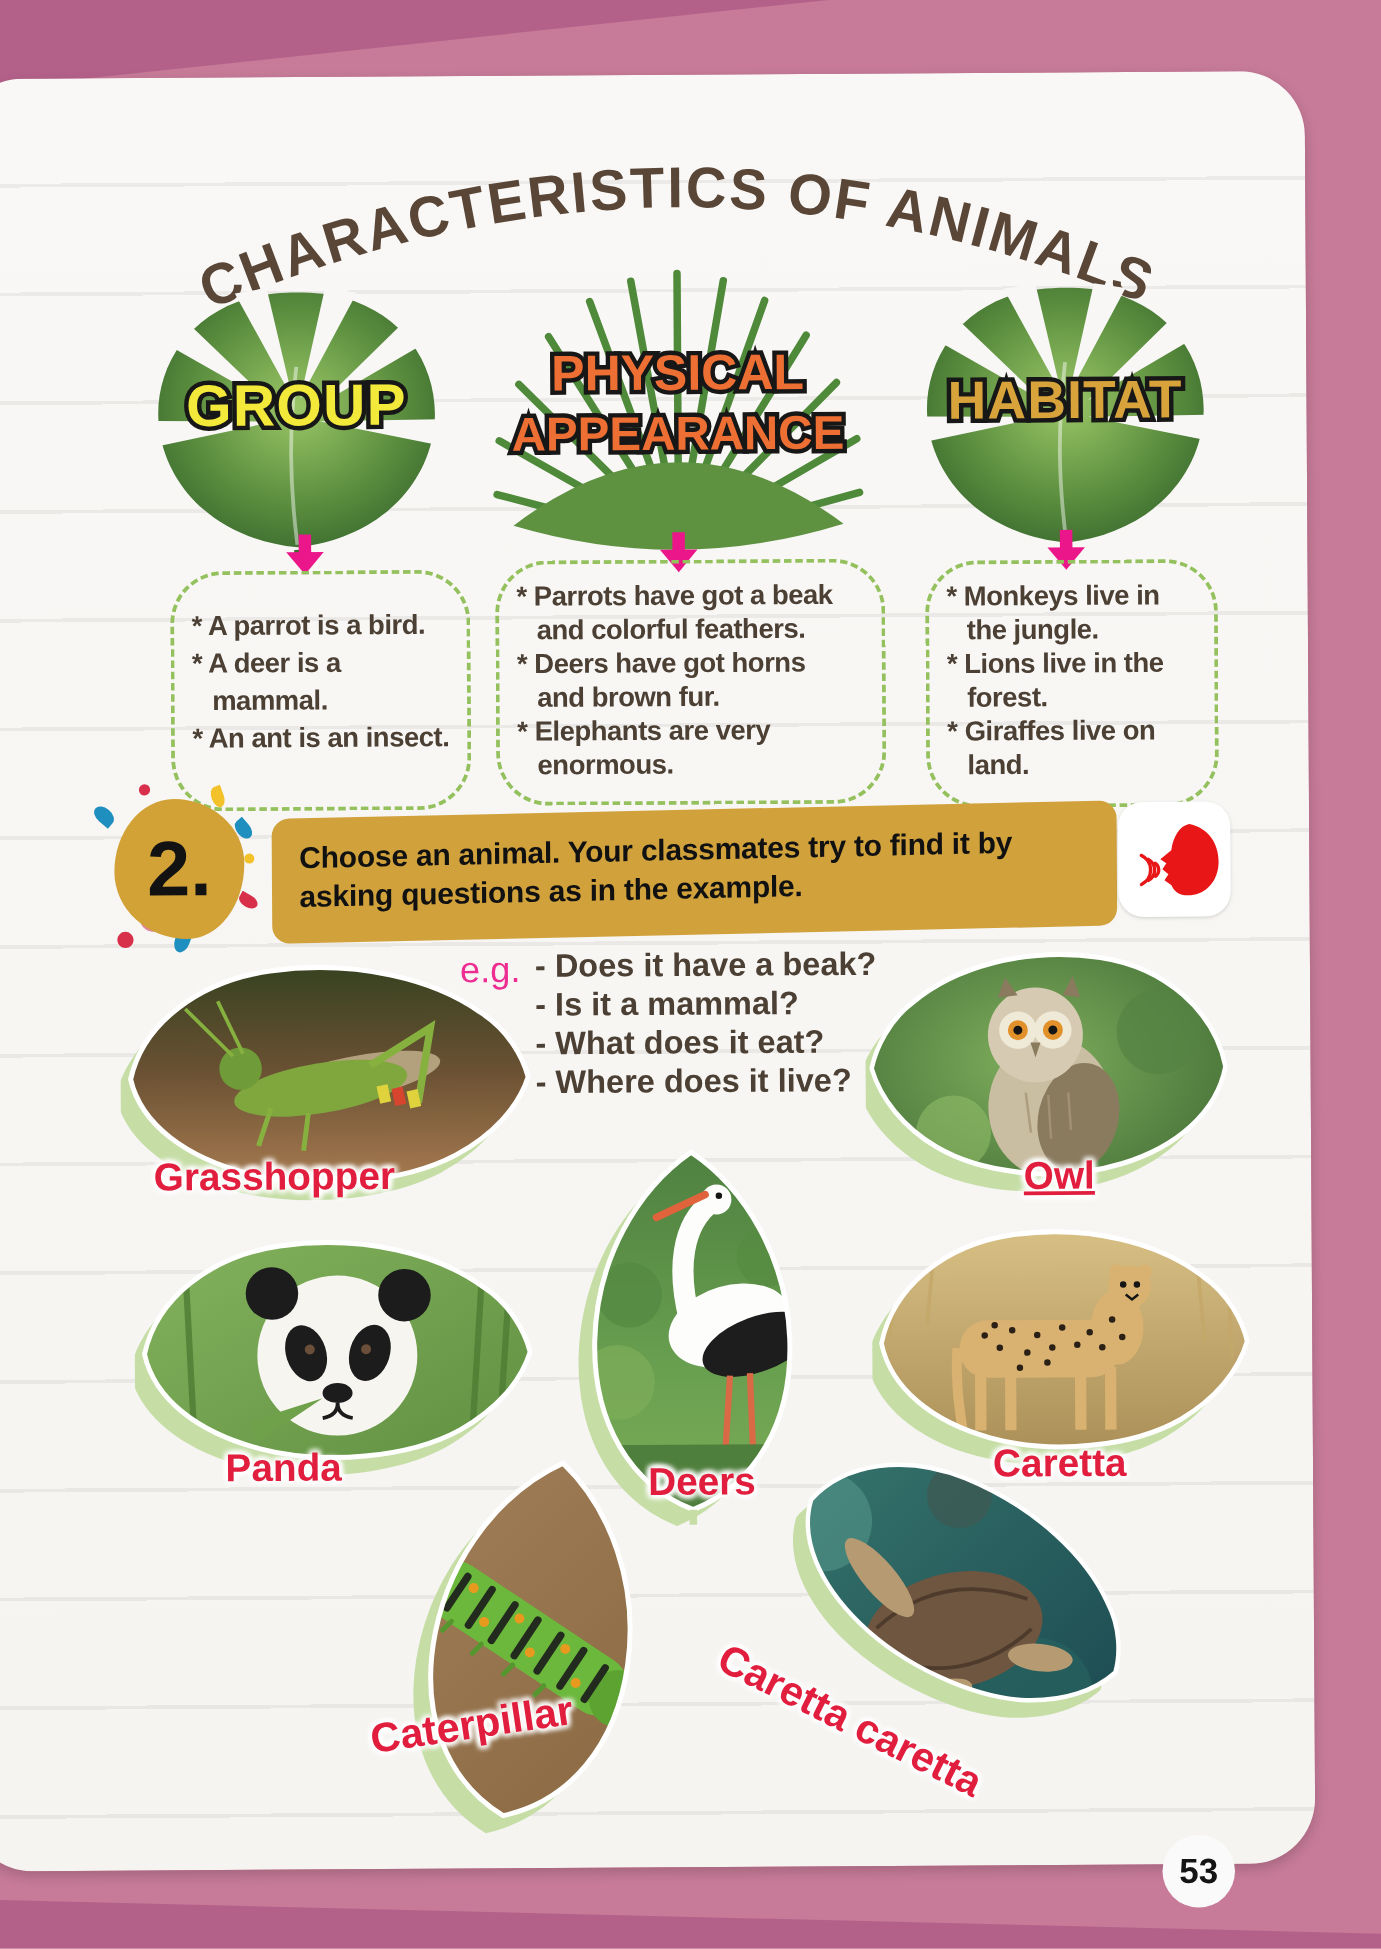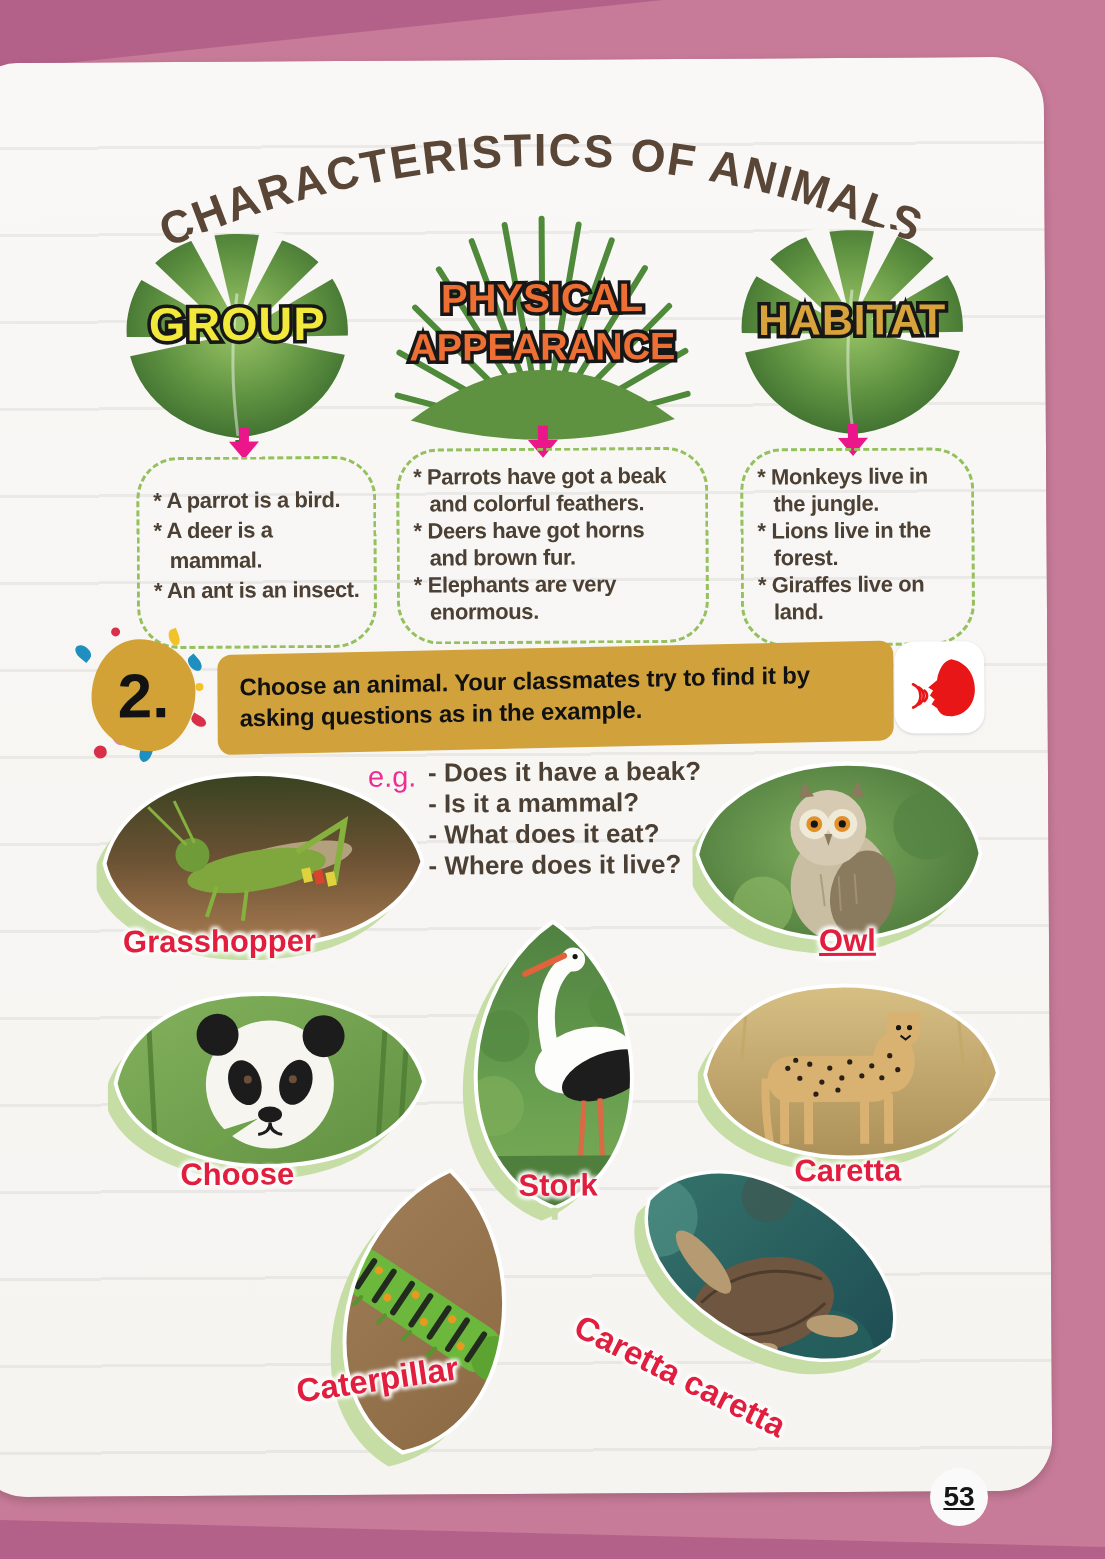--- a/index.html
+++ b/index.html
@@ -36,21 +36,21 @@
   .dot{border-radius:50%;}
   .drop{border-radius:50% 50% 50% 0;}
   
   .eg-label{color:#ee2d92;font-weight:normal;font-size:29px;}
   .questions{color:#4c4034;font-weight:bold;font-size:26px;line-height:31px;white-space:nowrap;}
   
   .animal-label{color:#e11e3e;font-weight:bold;font-size:31px;white-space:nowrap;
     text-shadow:0 0 5px #fff,0 0 7px #fff,2px 2px 4px #fff,-2px -2px 4px #fff,2px -2px 4px #fff,-2px 2px 4px #fff;}
   
   .page-circle{width:58px;height:58px;border-radius:50%;background:#fbfafa;
-    display:flex;align-items:center;justify-content:center;color:#151515;font-weight:bold;font-size:28px;text-decoration:underline;}
+    display:flex;align-items:center;justify-content:center;color:#151515;font-weight:bold;font-size:28px;}
   svg text{font-family:"Liberation Sans",sans-serif;font-weight:bold;}
 </style>
 </head>
 <body>
 
 <div class="stage">
   <div class="wedge-top"></div>
   <div class="wedge-bottom"></div>
 
   <div class="paper">
@@ -306,21 +306,21 @@
         <ellipse cx="137" cy="96" rx="16" ry="23" fill="#1c1c1c" transform="rotate(-18 137 96)"></ellipse>
         <ellipse cx="188" cy="96" rx="16" ry="23" fill="#1c1c1c" transform="rotate(18 188 96)"></ellipse>
         <circle cx="140" cy="93" r="4" fill="#6b4f3a"></circle>
           <circle cx="185" cy="93" r="4" fill="#6b4f3a"></circle>
         <ellipse cx="162" cy="128" rx="12" ry="8" fill="#1c1c1c"></ellipse>
         <path d="M162,136 Q162,146 150,148 M162,136 Q162,146 174,148" stroke="#1c1c1c" stroke-width="3" fill="none"></path>
         <path d="M92,150 L150,132 L96,168" fill="#6fa04a"></path>
       </g>
       <path transform="scale(0.97,1.0)" d="M8,96 C18,52 62,18 120,10 C190,1 252,18 288,44 C310,58 322,80 326,96 C318,120 298,142 268,158 C226,180 156,186 102,172 C52,159 16,132 8,96 Z" fill="none" stroke="#ffffff" stroke-width="4"></path>
     </svg>
-    <div class="abs animal-label" style="left:208px;top:1095px;">Choose</div>
+    <div class="abs animal-label" style="left:208px;top:1095px;">Panda</div>
 
     <svg class="abs" style="left:462px;top:856px;" width="245" height="305" viewBox="0 0 245 305">
       <defs>
         <linearGradient id="sbg" x1="0" y1="0" x2="0" y2="1">
           <stop offset="0%" stop-color="#4e8040"></stop>
             <stop offset="60%" stop-color="#69a050"></stop>
             <stop offset="100%" stop-color="#7fae57"></stop>
         </linearGradient>
         <clipPath id="clip4">
             <path d="M120,6 C164,36 196,92 198,156 C200,222 170,272 120,292 C70,272 40,222 42,156 C44,92 76,36 120,6 Z"></path>
@@ -337,21 +337,21 @@
         <circle cx="140" cy="44" r="12" fill="#fdfdfb"></circle>
         <path d="M131,40 L92,58" stroke="#e1633c" stroke-width="6" stroke-linecap="round"></path>
         <circle cx="142" cy="41" r="2.6" fill="#151515"></circle>
         <ellipse cx="172" cy="160" rx="46" ry="22" fill="#1d1d1d" transform="rotate(-20 172 160)"></ellipse>
         <path d="M150,185 L146,245 M166,183 L168,243" stroke="#d96a45" stroke-width="5"></path>
         <rect x="0" y="240" width="245" height="65" fill="#4f7f3d"></rect>
       </g>
       <path d="M120,6 C164,36 196,92 198,156 C200,222 170,272 120,292 C70,272 40,222 42,156 C44,92 76,36 120,6 Z" fill="none" stroke="#ffffff" stroke-width="4"></path>
       <path d="M120,292 L120,304" stroke="#c6dea6" stroke-width="6"></path>
     </svg>
-    <div class="abs animal-label" style="left:546px;top:1108px;">Stork</div>
+    <div class="abs animal-label" style="left:546px;top:1108px;">Deers</div>
 
     <svg class="abs" style="left:726px;top:920px;" width="305" height="195" viewBox="0 0 305 195">
       <defs>
         <linearGradient id="cbg" x1="0" y1="0" x2="0" y2="1">
           <stop offset="0%" stop-color="#d9c186"></stop>
             <stop offset="100%" stop-color="#a88c55"></stop>
         </linearGradient>
         <clipPath id="clip5">
             <path transform="scale(0.92,1.0)" d="M8,96 C18,52 62,18 120,10 C190,1 252,18 288,44 C310,58 322,80 326,96 C318,120 298,142 268,158 C226,180 156,186 102,172 C52,159 16,132 8,96 Z"></path>
           </clipPath>

